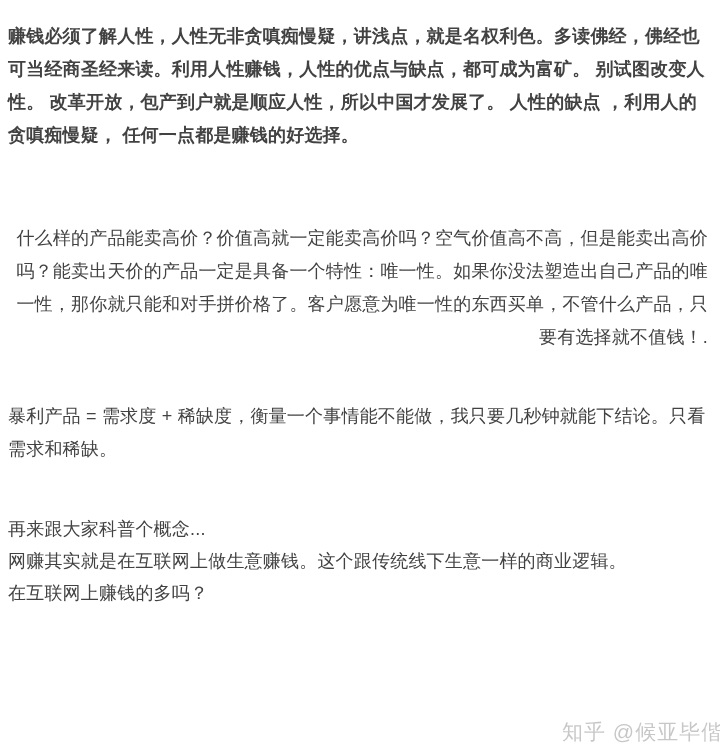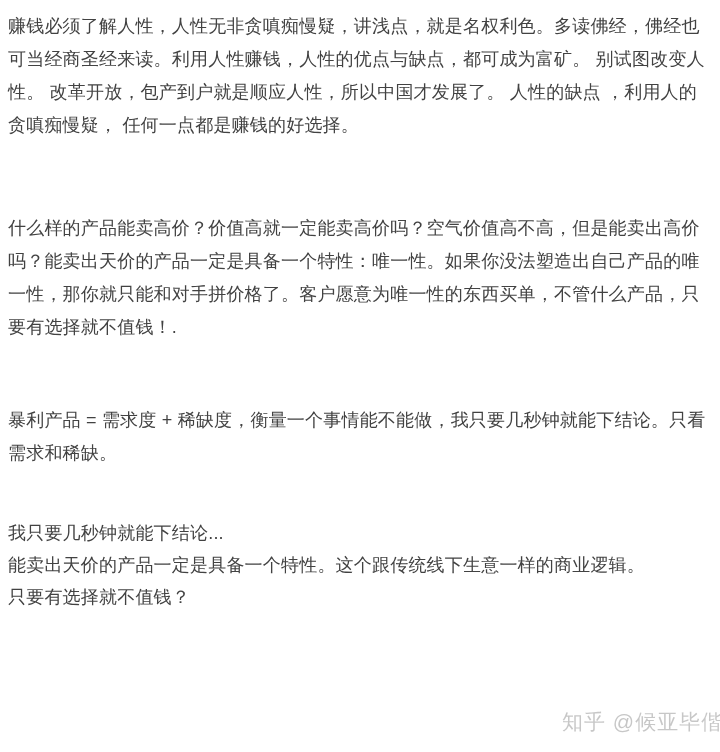--- a/index.html
+++ b/index.html
@@ -24,23 +24,23 @@
     color: #424242;
     background: #ffffff;
   }
   .para {
     margin: 0;
     text-align: left;
     word-break: break-all;
     letter-spacing: 0.2px;
   }
   
-  .para-first   { margin-top: 10px;  }   
-  .gap-large    { margin-top: 70px; }   
-  .gap-medium   { margin-top: 60px; }   
+  .para-first   { margin-top: 20px; font-weight: bold;  }   
+  .gap-large    { margin-top: 70px; text-align: right; }   
+  .gap-medium   { margin-top: 46px; }   
   .gap-medium2  { margin-top: 47px; }   
   .tight        { line-height: 32px; }  
   .watermark {
     position: absolute;
     left: 562px;
     top: 699px;
     font-size: 21px;
     line-height: 26px;
     letter-spacing: 1px;
     color: rgba(130, 130, 130, 0.45);
@@ -52,24 +52,24 @@
 <body>
 
 <div class="page">
 
   <p class="para para-first">赚钱必须了解人性，人性无非贪嗔痴慢疑，讲浅点，就是名权利色。多读佛经，佛经也可当经商圣经来读。利用人性赚钱，人性的优点与缺点，都可成为富矿。 别试图改变人性。 改革开放，包产到户就是顺应人性，所以中国才发展了。 人性的缺点 ，利用人的贪嗔痴慢疑， 任何一点都是赚钱的好选择。</p>
 
   <p class="para gap-large">什么样的产品能卖高价？价值高就一定能卖高价吗？空气价值高不高，但是能卖出高价吗？能卖出天价的产品一定是具备一个特性：唯一性。如果你没法塑造出自己产品的唯一性，那你就只能和对手拼价格了。客户愿意为唯一性的东西买单，不管什么产品，只要有选择就不值钱！.</p>
 
   <p class="para gap-medium">暴利产品 = 需求度 + 稀缺度，衡量一个事情能不能做，我只要几秒钟就能下结论。只看需求和稀缺。</p>
 
-  <p class="para gap-medium2 tight">我只要几秒钟就能下结论...</p>
+  <p class="para gap-medium2 tight">再来跟大家科普个概念...</p>
 
 
-  <p class="para tight">能卖出天价的产品一定是具备一个特性。这个跟传统线下生意一样的商业逻辑。</p>
+  <p class="para tight">网赚其实就是在互联网上做生意赚钱。这个跟传统线下生意一样的商业逻辑。</p>
 
-  <p class="para tight">只要有选择就不值钱？</p>
+  <p class="para tight">在互联网上赚钱的多吗？</p>
 
 
 
   <div class="watermark">知乎 @候亚毕偕</div>
 
 </div>
 
 </body></html>

